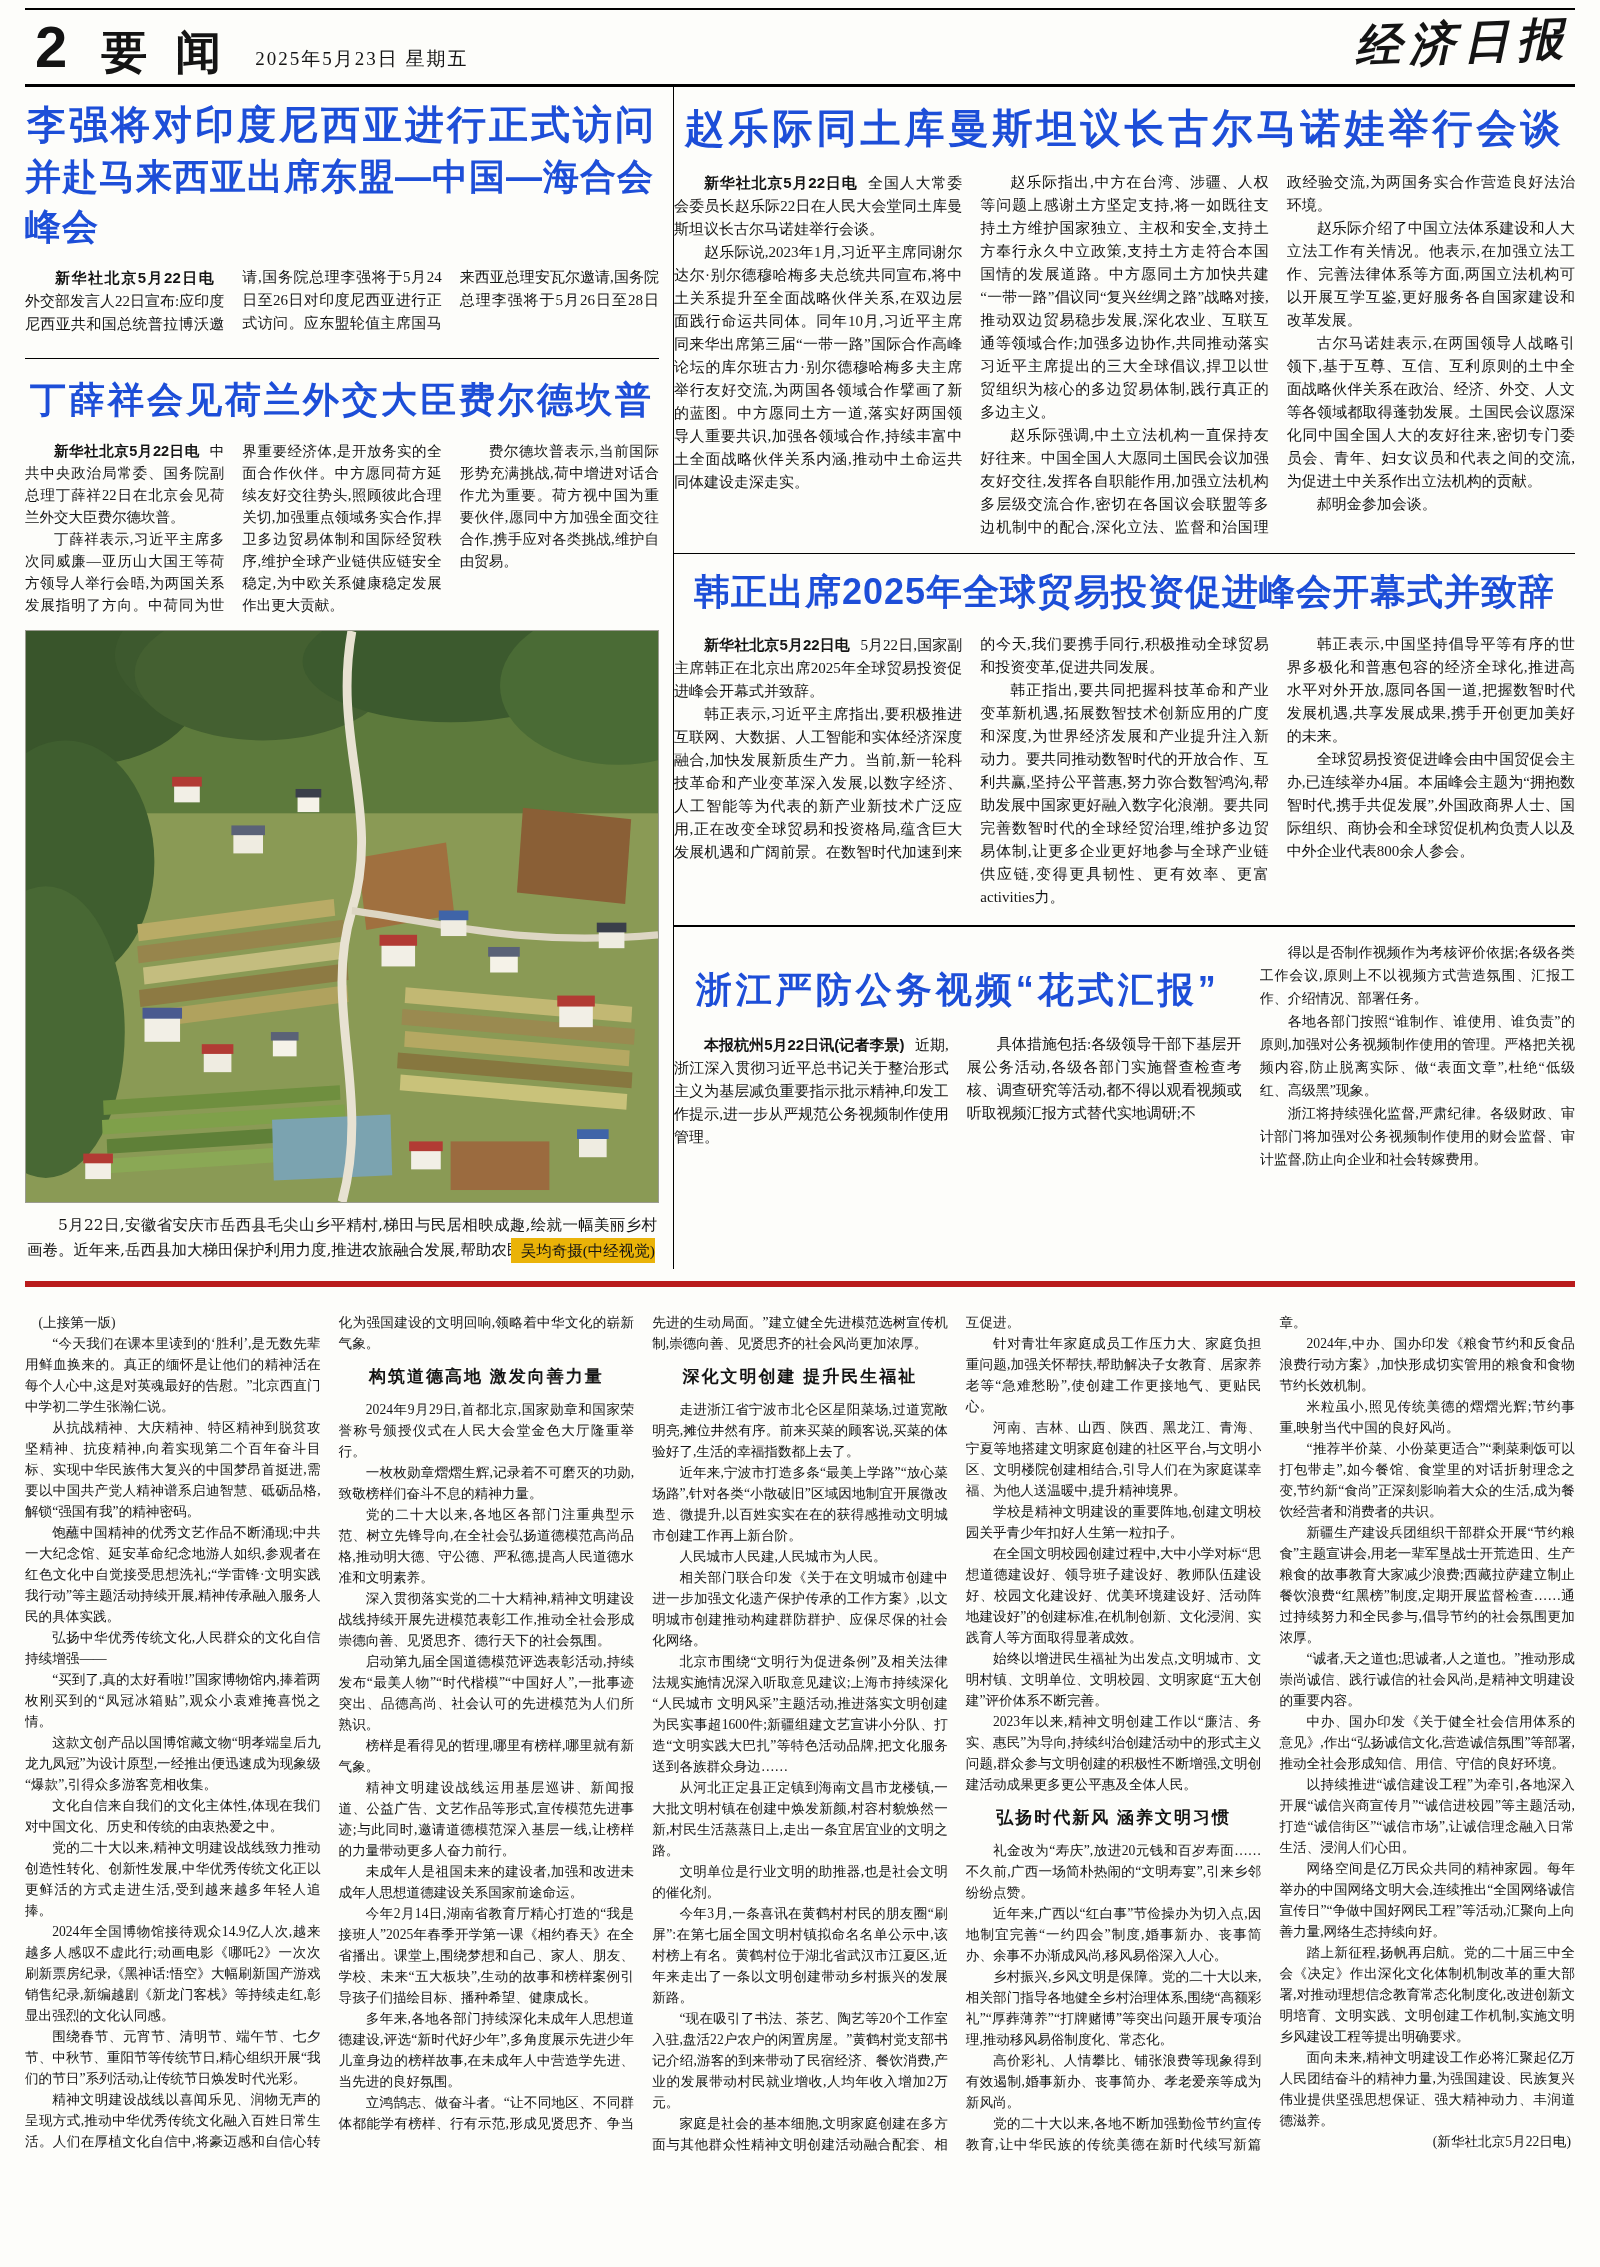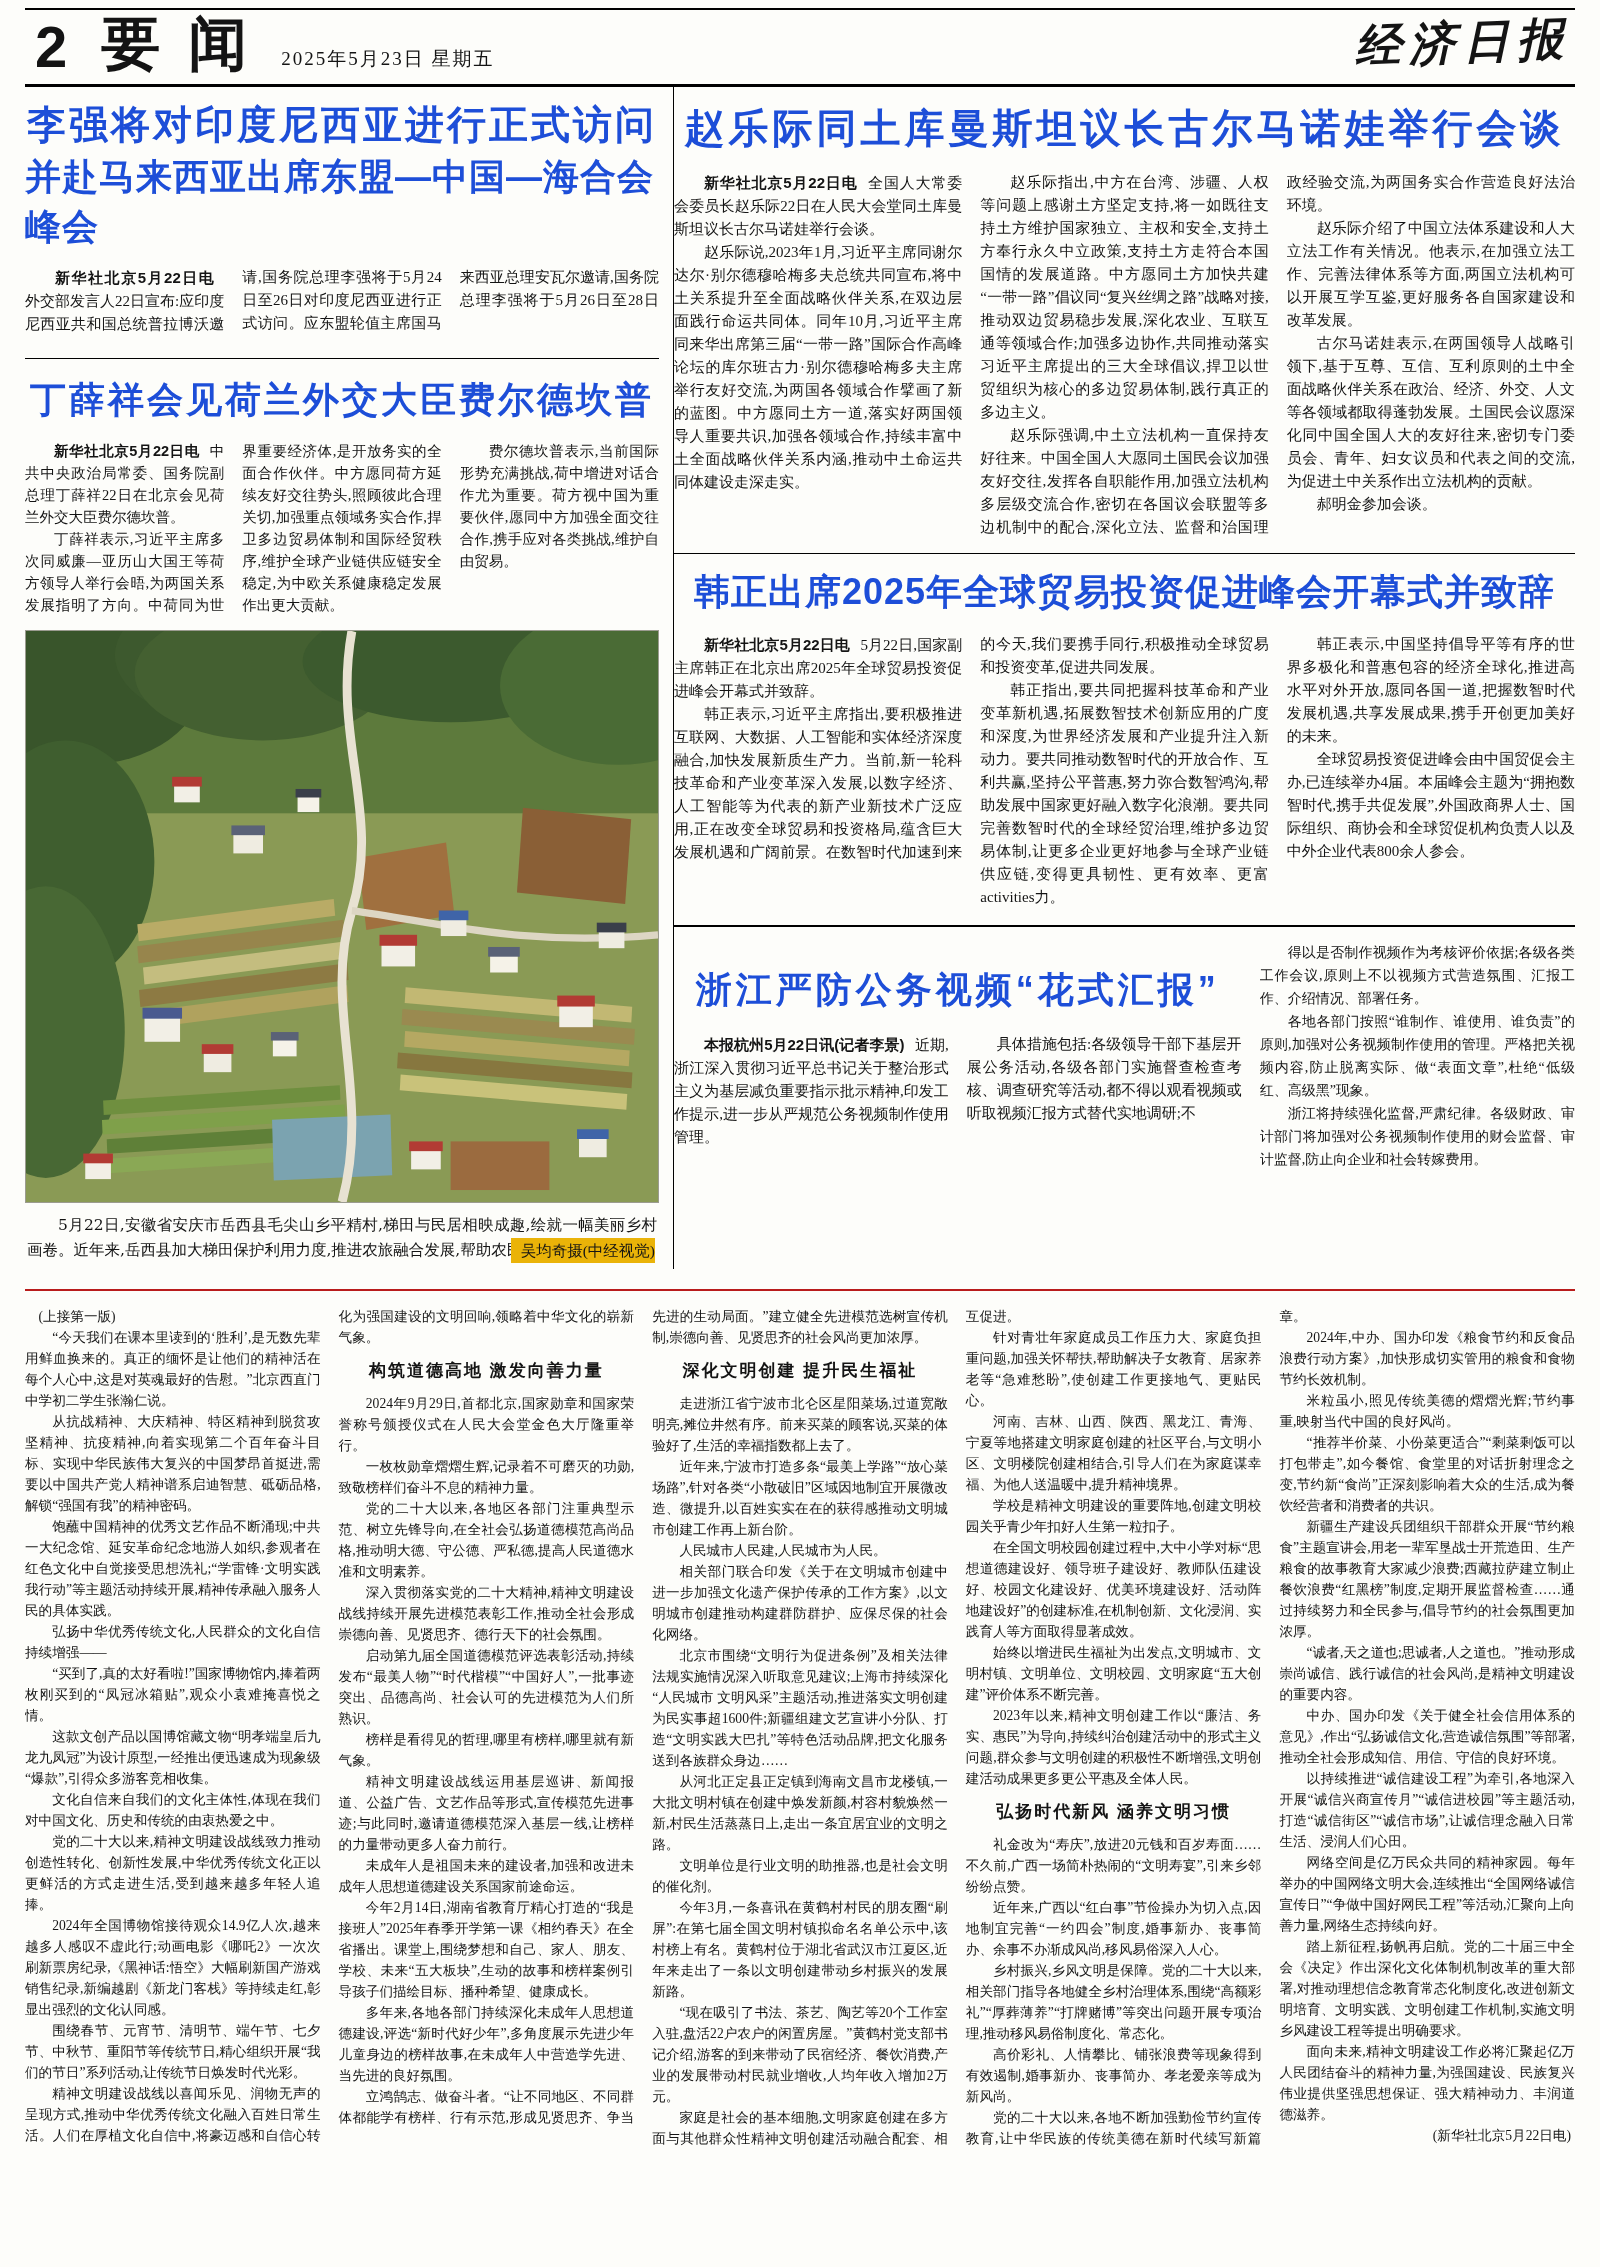--- a/index.html
+++ b/index.html
@@ -5,21 +5,21 @@
   * { box-sizing: border-box; margin: 0; padding: 0; }
   html,body { background:#e8e8e4; }
   body { width:1600px; height:2267px; margin:0 auto; position:relative;
          font-family:"Liberation Serif","DejaVu Serif",serif; color:#141414; }
   .sheet { position:absolute; inset:0; background:#fdfdfa; padding:8px 25px 0 25px; overflow:hidden; }
 
   
   .top-rule { border-top:2px solid #000; }
   .masthead { display:flex; align-items:flex-end; height:74px; padding:6px 4px 8px 10px; }
   .page-num { font-family:"Liberation Sans","DejaVu Sans",sans-serif; font-weight:900; font-size:58px; line-height:1; }
-  .section-title { font-family:"Liberation Sans","DejaVu Sans",sans-serif; font-weight:900; font-size:59px; line-height:1.05; letter-spacing:28px; margin-left:34px; }
+  .section-title { font-family:"Liberation Sans","DejaVu Sans",sans-serif; font-weight:900; font-size:46px; line-height:1.05; letter-spacing:28px; margin-left:34px; }
   .edition-date { font-size:19px; margin-left:6px; margin-bottom:4px; letter-spacing:2px; }
   .mast-spacer { flex:1; }
   .paper-logo { font-family:"DejaVu Serif","Liberation Serif",serif; font-style:italic; font-weight:900; font-size:46px; letter-spacing:8px; transform:rotate(-2deg); margin-bottom:2px; }
   .mast-rule { border-bottom:3px solid #000; }
 
   
   .main { display:flex; height:1182px; overflow:hidden; }
   .region-left { width:648px; display:flex; flex-direction:column; padding-right:14px; }
   .region-right { flex:1; border-left:1px solid #000; display:flex; flex-direction:column; }
 
@@ -63,21 +63,21 @@
   .art-han  { padding-top:4px; }
   .art-han  .art-body { height:282px; margin-top:16px; }
 
   .art-zj { flex:1; display:flex; gap:18px; padding-top:4px; }
   .zj-left { width:63%; display:flex; flex-direction:column; }
   .zj-left .hl-zj { margin:26px 0 20px 0; }
   .zj-left .body-cols2 { flex:1; }
   .zj-right { flex:1; overflow:hidden; font-size:14px; line-height:23px; }
 
   
-  .bottom-section { border-top:2px solid #b91c1c; margin-top:20px; padding-top:15px;
+  .bottom-section { border-top:6px solid #b91c1c; margin-top:12px; padding-top:25px;
                     height:952px; overflow:hidden;
                     column-count:5; column-gap:18px;
                     font-size:13.6px; line-height:21px; }
 </style>
 </head>
 <body>
 
 <div class="sheet">
 
   <div class="top-rule"></div>

